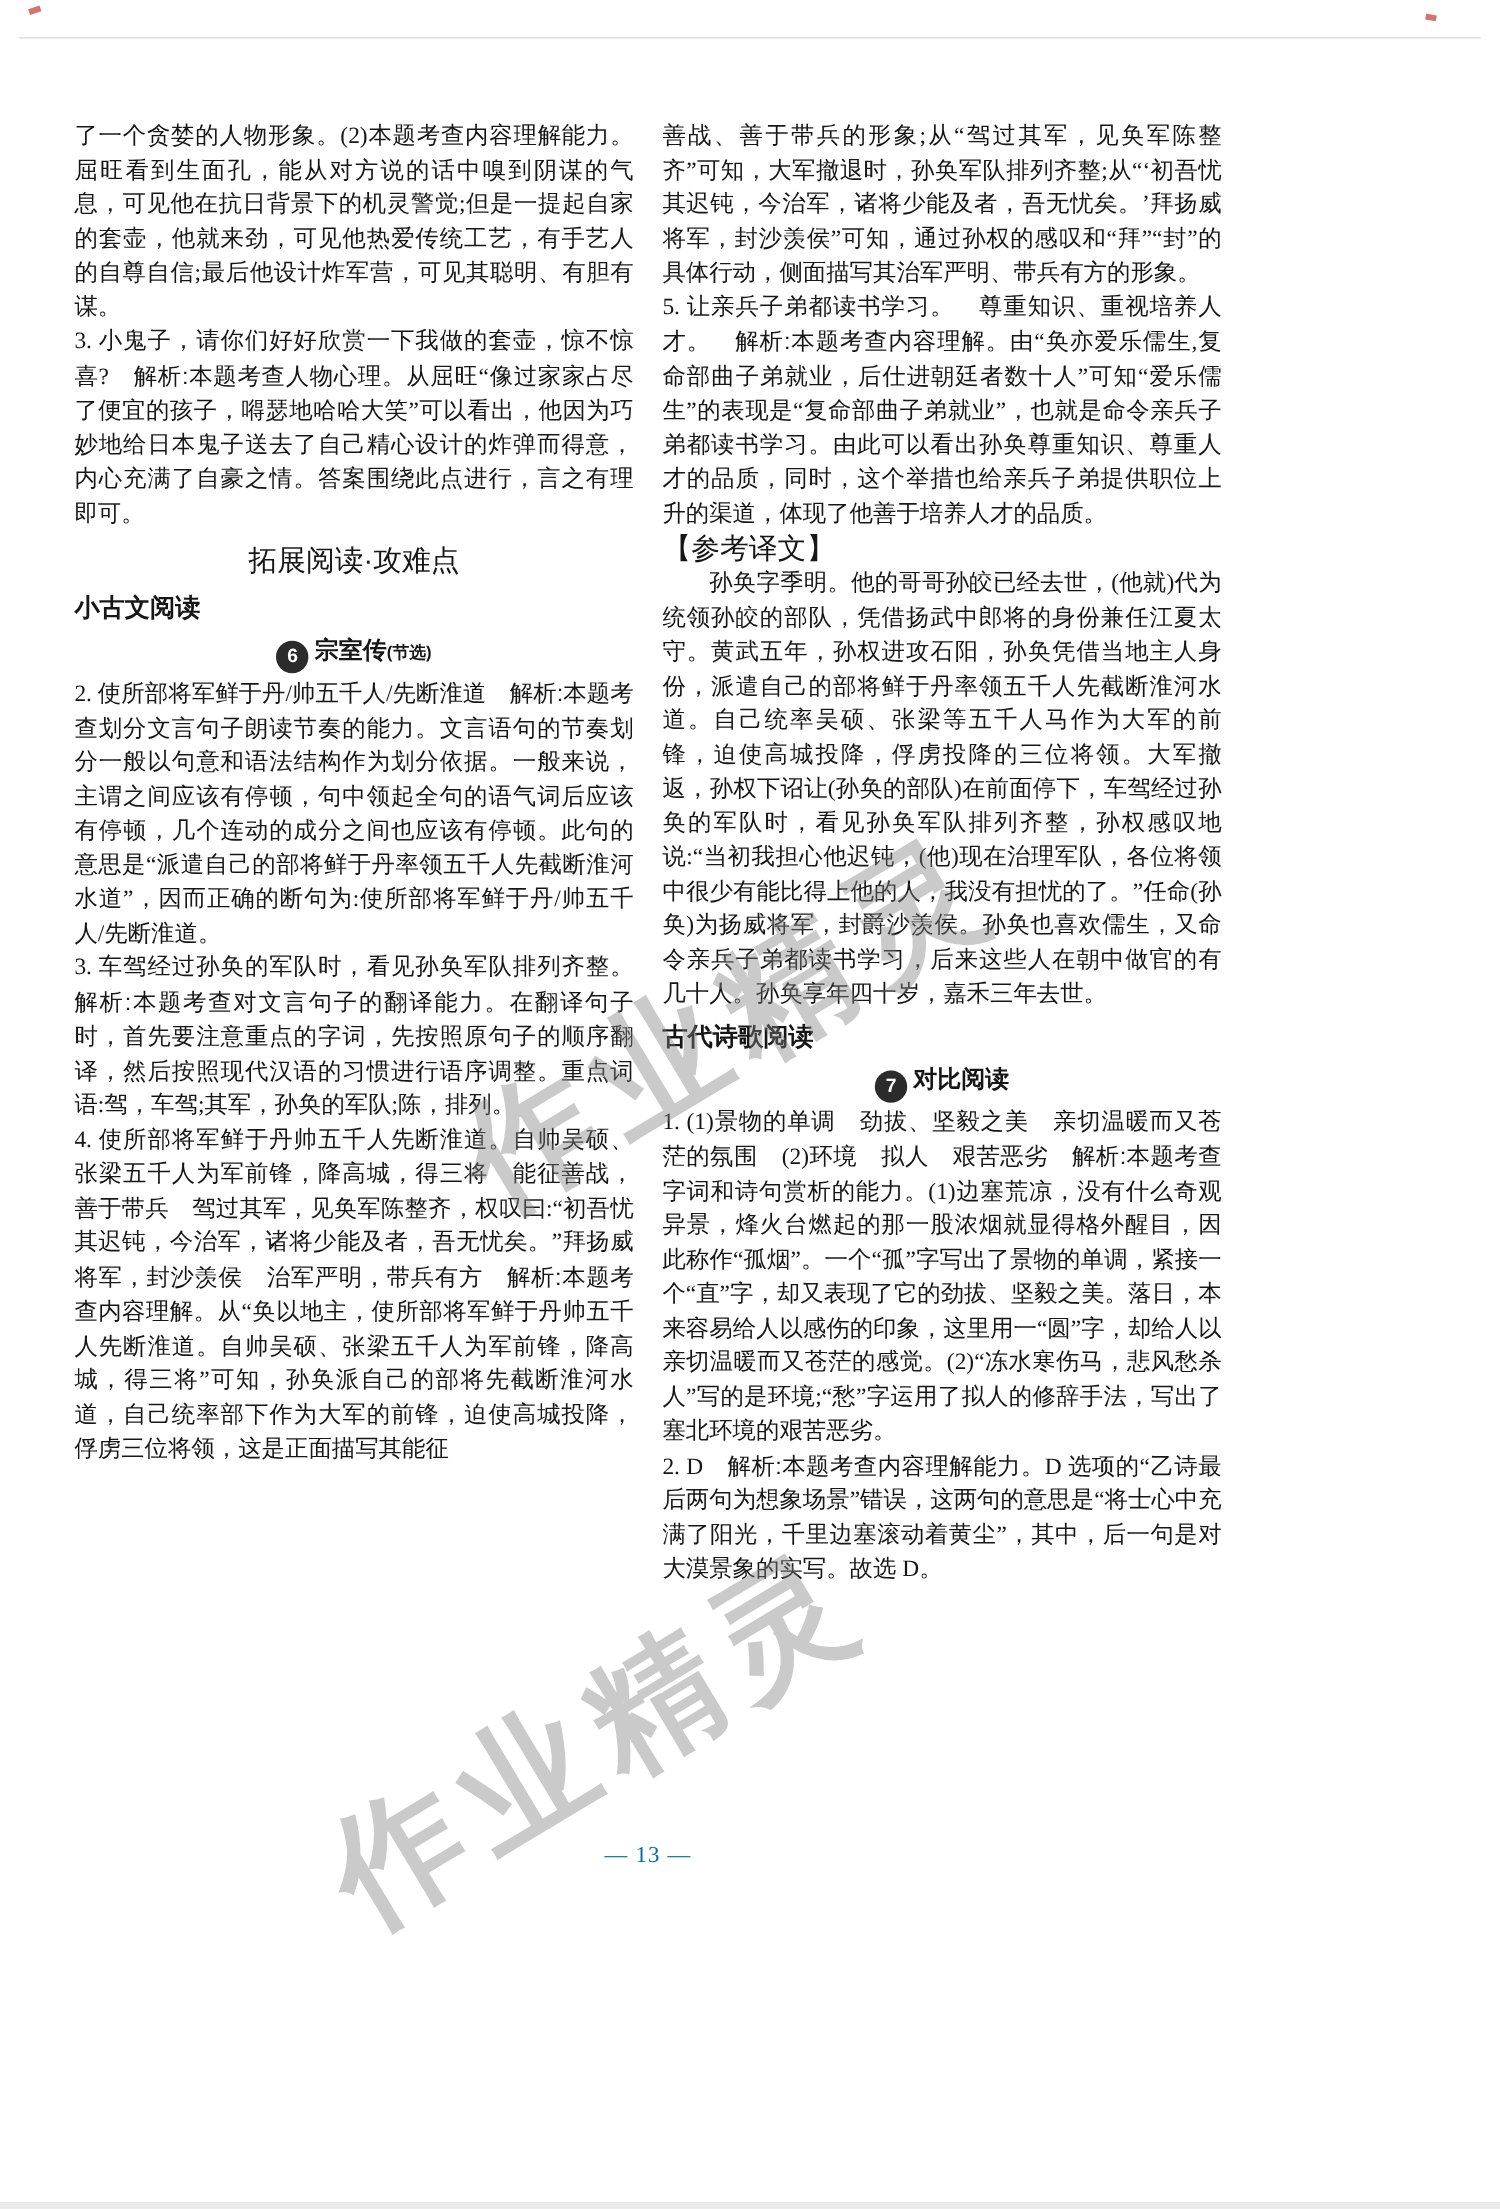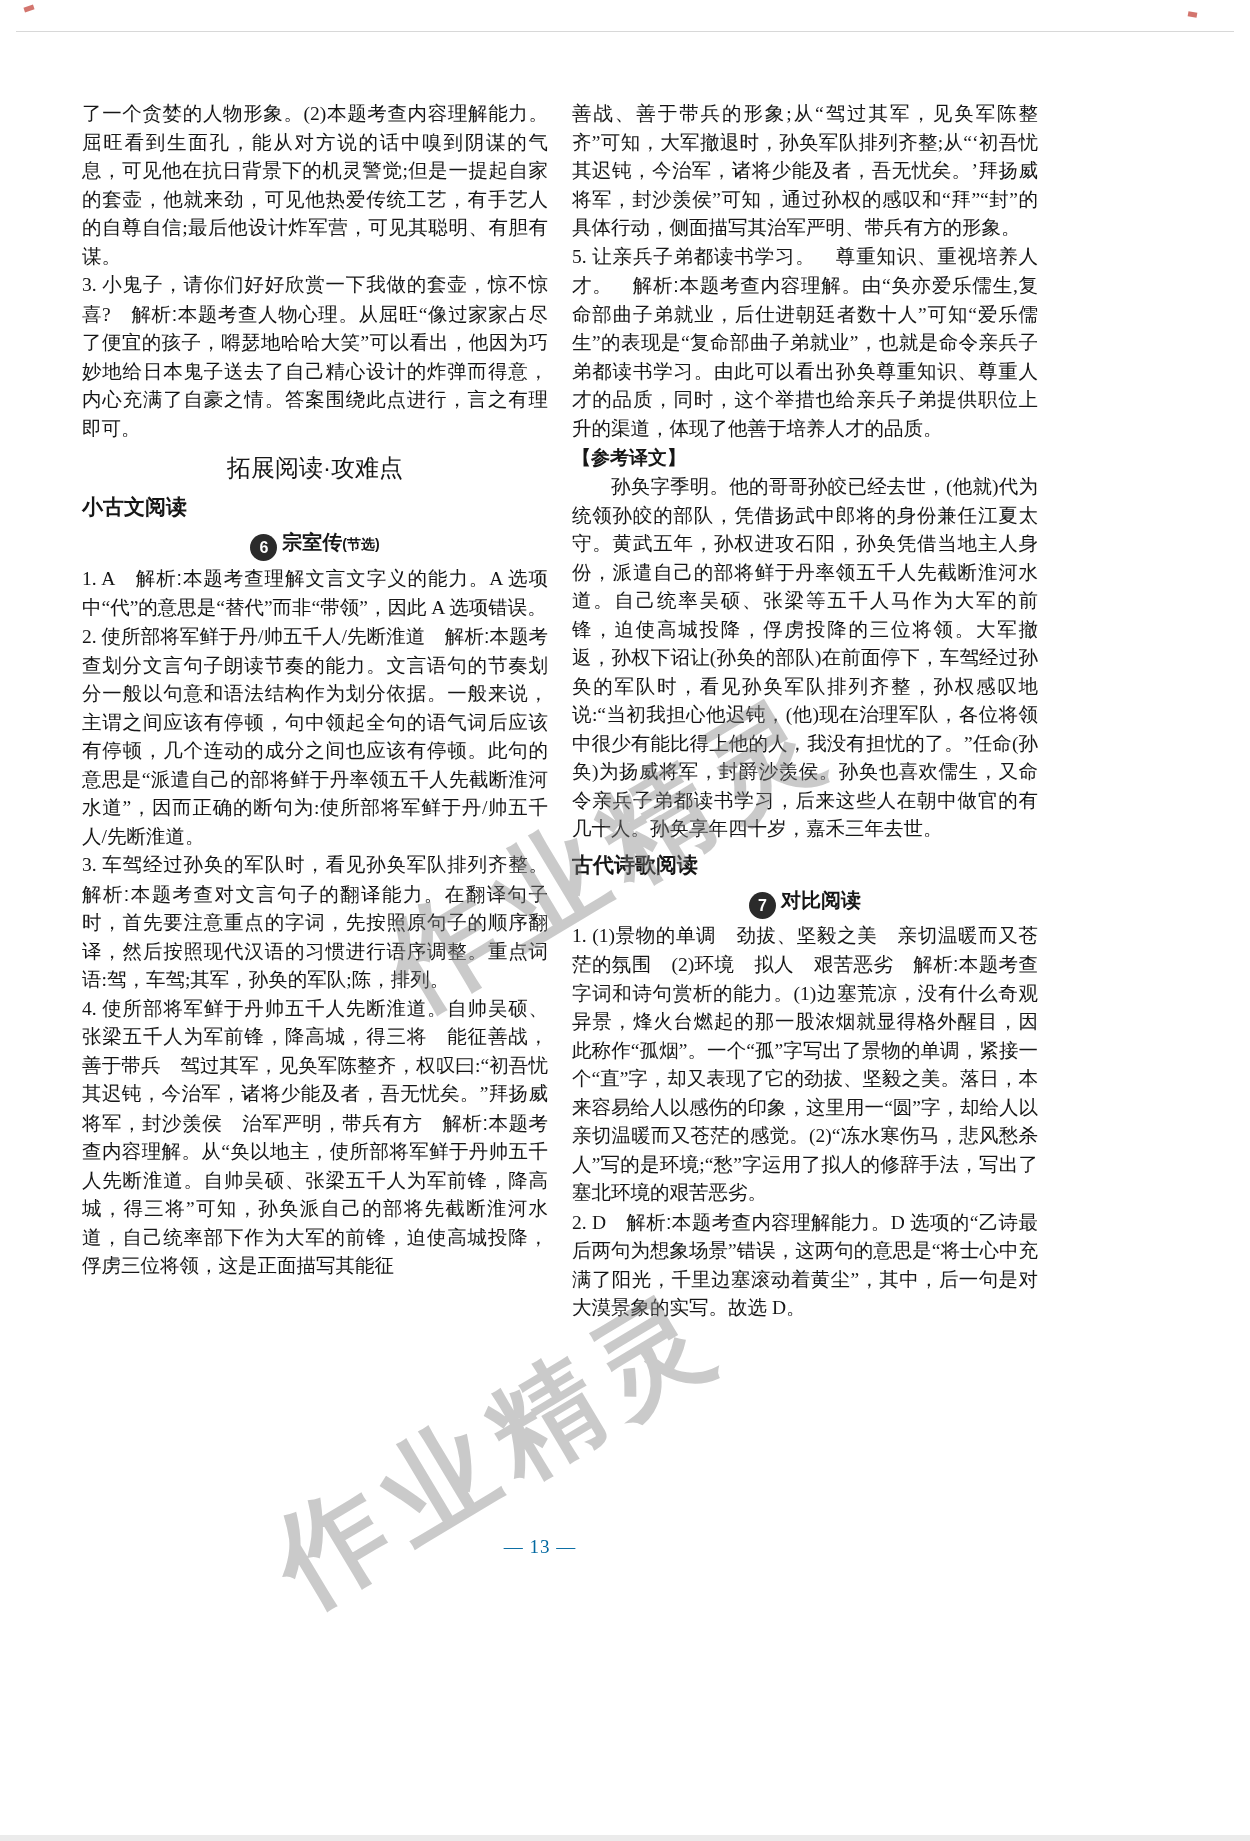--- a/index.html
+++ b/index.html
@@ -19,21 +19,21 @@
   .scan-mark { position:absolute; background:#c8524a; opacity:.8; }
   .scan-mark.left  { top:6px;  left:24px;  width:10px; height:5px; transform:rotate(-18deg); }
   .scan-mark.right { top:12px; left:1188px; width:9px; height:5px; transform:rotate(10deg); }
   .scan-line-bottom {
     position:absolute; left:0; right:0; bottom:0;
     height:6px; background:rgba(0,0,0,0.08);
   }
 
   .content {
     position:absolute; top:100px; left:62px; width:956px;
-    display:flex; gap:24px;margin-left:20px;
+    display:flex; gap:24px;
   }
   .col {
     flex:1; min-width:0;
     font-size:19.5px; line-height:28.5px;
     text-align:justify;
   }
   .para { text-align:justify; }
   .para.indent { text-indent:2em; }
   .b {
     font-weight:normal;
@@ -57,21 +57,21 @@
   .circle-num {
     display:inline-block; width:27px; height:27px; line-height:27px;
     border-radius:50%; background:#2b2b2b; color:#ffffff;
     font-size:16px; font-weight:bold; text-align:center;
     vertical-align:-4px; margin-right:5px;
     font-family:"Liberation Sans","DejaVu Sans",sans-serif;
   }
   .pt-suffix { font-weight:bold; font-size:14px; }
   .trans-label {
     font-family:"Liberation Sans","DejaVu Sans",sans-serif;
-    font-weight:bold; font-size:19px; line-height:30px;
+    font-weight:normal; font-size:24px; line-height:30px;
     text-align:left;
   }
   .page-number {
     position:absolute; top:1536px; left:62px; width:956px;
     text-align:center; font-size:19px; letter-spacing:1px;
     color:#0369a1;
   }
   .watermark {
     position:absolute;
     font-family:"Liberation Sans","DejaVu Sans",sans-serif;
@@ -91,21 +91,20 @@
   <div class="scan-mark left"></div>
   <div class="scan-mark right"></div>
 
   <div class="content">
     <div class="col">
         <div class="para"><span>了一个贪婪的人物形象。(2)本题考查内容理解能力。屈旺看到生面孔，能从对方说的话中嗅到阴谋的气息，可见他在抗日背景下的机灵警觉;但是一提起自家的套壶，他就来劲，可见他热爱传统工艺，有手艺人的自尊自信;最后他设计炸军营，可见其聪明、有胆有谋。</span></div>
         <div class="para"><span>3. 小鬼子，请你们好好欣赏一下我做的套壶，惊不惊喜?　</span><span class="b">解析:</span><span>本题考查人物心理。从屈旺“像过家家占尽了便宜的孩子，嘚瑟地哈哈大笑”可以看出，他因为巧妙地给日本鬼子送去了自己精心设计的炸弹而得意，内心充满了自豪之情。答案围绕此点进行，言之有理即可。</span></div>
         <div class="section-title">拓展阅读·攻难点</div>
         <div class="sub-title">小古文阅读</div>
         <div class="numbered-title"><span class="circle-num">6</span><span class="pt-main">宗室传</span><span class="pt-suffix">(节选)</span></div>
-        <div class="para"><span>1. A　</span><span class="b">解析:</span><span>本题考查理解文言文字义的能力。A 选项中“代”的意思是“替代”而非“带领”，因此 A 选项错误。</span></div>
         <div class="para"><span>2. 使所部将军鲜于丹/帅五千人/先断淮道　</span><span class="b">解析:</span><span>本题考查划分文言句子朗读节奏的能力。文言语句的节奏划分一般以句意和语法结构作为划分依据。一般来说，主谓之间应该有停顿，句中领起全句的语气词后应该有停顿，几个连动的成分之间也应该有停顿。此句的意思是“派遣自己的部将鲜于丹率领五千人先截断淮河水道”，因而正确的断句为:使所部将军鲜于丹/帅五千人/先断淮道。</span></div>
         <div class="para"><span>3. 车驾经过孙奂的军队时，看见孙奂军队排列齐整。</span><span class="b">解析:</span><span>本题考查对文言句子的翻译能力。在翻译句子时，首先要注意重点的字词，先按照原句子的顺序翻译，然后按照现代汉语的习惯进行语序调整。重点词语:驾，车驾;其军，孙奂的军队;陈，排列。</span></div>
         <div class="para"><span>4. 使所部将军鲜于丹帅五千人先断淮道。自帅吴硕、张梁五千人为军前锋，降高城，得三将　能征善战，善于带兵　驾过其军，见奂军陈整齐，权叹曰:“初吾忧其迟钝，今治军，诸将少能及者，吾无忧矣。”拜扬威将军，封沙羡侯　治军严明，带兵有方　</span><span class="b">解析:</span><span>本题考查内容理解。从“奂以地主，使所部将军鲜于丹帅五千人先断淮道。自帅吴硕、张梁五千人为军前锋，降高城，得三将”可知，孙奂派自己的部将先截断淮河水道，自己统率部下作为大军的前锋，迫使高城投降，俘虏三位将领，这是正面描写其能征</span></div>
       </div>
     <div class="col">
         <div class="para"><span>善战、善于带兵的形象;从“驾过其军，见奂军陈整齐”可知，大军撤退时，孙奂军队排列齐整;从“‘初吾忧其迟钝，今治军，诸将少能及者，吾无忧矣。’拜扬威将军，封沙羡侯”可知，通过孙权的感叹和“拜”“封”的具体行动，侧面描写其治军严明、带兵有方的形象。</span></div>
         <div class="para"><span>5. 让亲兵子弟都读书学习。　尊重知识、重视培养人才。　</span><span class="b">解析:</span><span>本题考查内容理解。由“奂亦爱乐儒生,复命部曲子弟就业，后仕进朝廷者数十人”可知“爱乐儒生”的表现是“复命部曲子弟就业”，也就是命令亲兵子弟都读书学习。由此可以看出孙奂尊重知识、尊重人才的品质，同时，这个举措也给亲兵子弟提供职位上升的渠道，体现了他善于培养人才的品质。</span></div>
         <div class="trans-label">【参考译文】</div>
         <div class="para indent"><span>孙奂字季明。他的哥哥孙皎已经去世，(他就)代为统领孙皎的部队，凭借扬武中郎将的身份兼任江夏太守。黄武五年，孙权进攻石阳，孙奂凭借当地主人身份，派遣自己的部将鲜于丹率领五千人先截断淮河水道。自己统率吴硕、张梁等五千人马作为大军的前锋，迫使高城投降，俘虏投降的三位将领。大军撤返，孙权下诏让(孙奂的部队)在前面停下，车驾经过孙奂的军队时，看见孙奂军队排列齐整，孙权感叹地说:“当初我担心他迟钝，(他)现在治理军队，各位将领中很少有能比得上他的人，我没有担忧的了。”任命(孙奂)为扬威将军，封爵沙羡侯。孙奂也喜欢儒生，又命令亲兵子弟都读书学习，后来这些人在朝中做官的有几十人。孙奂享年四十岁，嘉禾三年去世。</span></div>
         <div class="sub-title">古代诗歌阅读</div>

